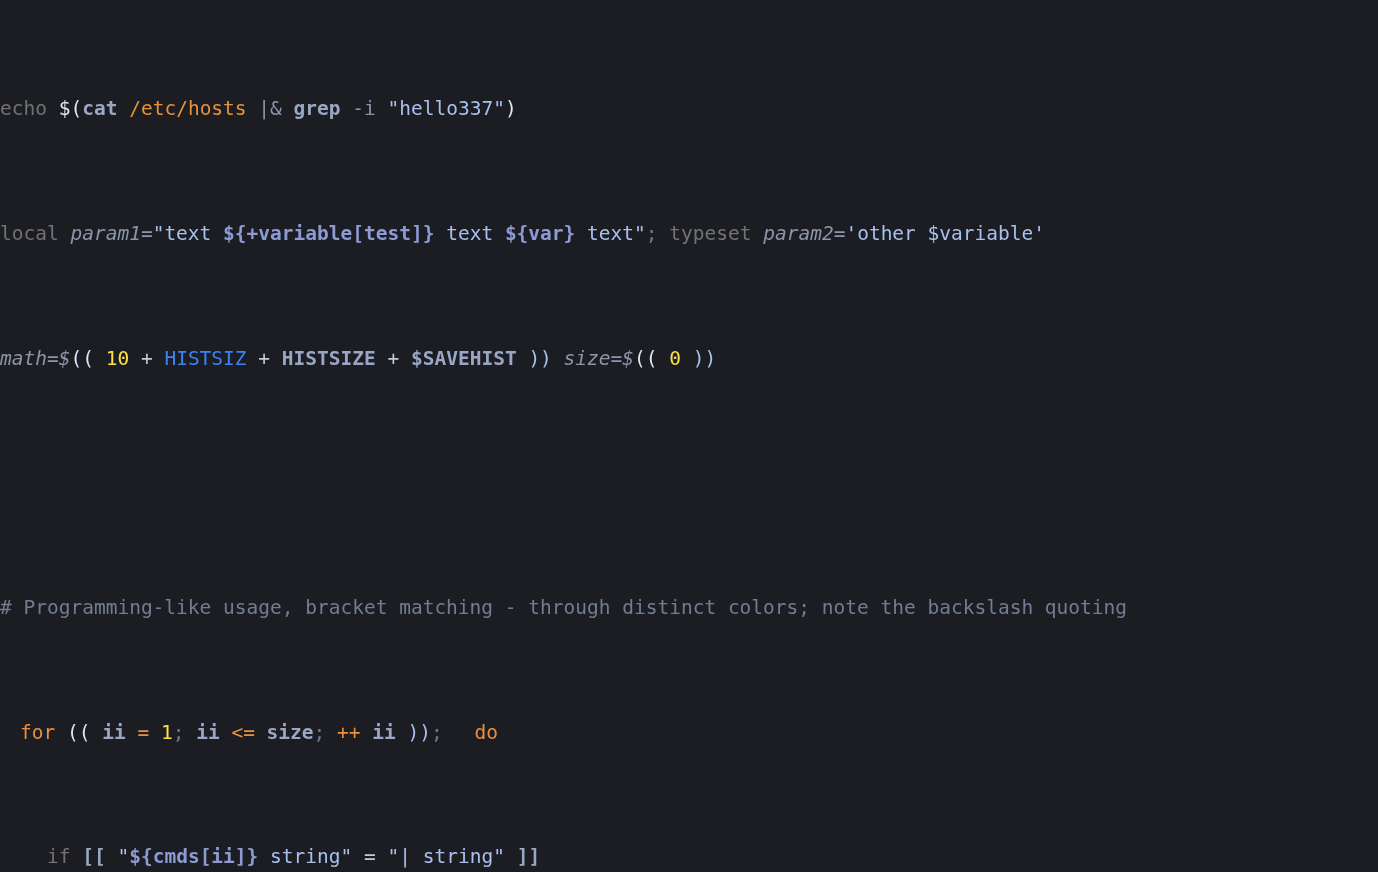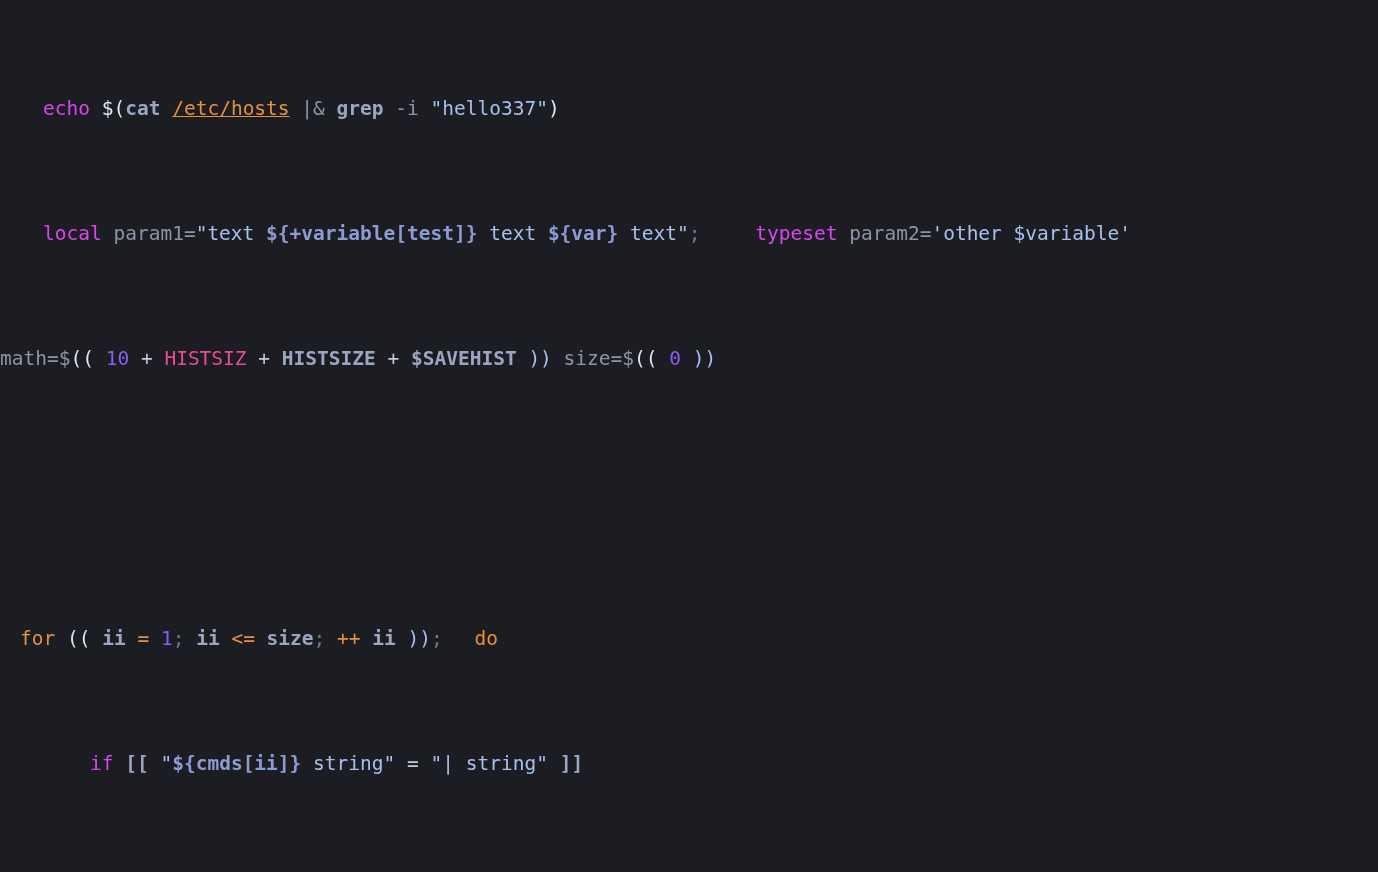--- a/index.html
+++ b/index.html
@@ -21,51 +21,52 @@
     box-sizing: border-box;
     font-family: "DejaVu Sans Mono", monospace;
     font-size: 19.5px;
     line-height: 31.15px;
     white-space: pre;
     letter-spacing: 0px;
   }
   .ln { display: block; height: 31.15px; }
 
   
-  .kw       { color: #d946ef; padding-left: 43px; }            
+  .kw       { color: #737373; }            
   .ctrl     { color: #e8913a; margin-left: 20px; }            
   .cmd      { color: #9aa7c4; font-weight: bold; } 
-  .def      { color: #8b94a8; }            
+  .def      { color: #8b94a8; font-style: italic; }            
   .opt      { color: #8b94a8; }            
-  .path     { color: #e8913a; text-decoration: underline; } 
+  .path     { color: #e8913a; } 
   .str      { color: #a8c0ee; } 
   .var      { color: #8d9bd4; font-weight: bold; }            
-  .err      { color: #ec4899; }
+  .err      { color: #3b82f6; }
   .com      { color: #737d91; }            
   .brk      { color: #dfe6f5; }            
   .brk2     { color: #a8c0ee; }            
   .op       { color: #e8913a; }            
   .opl      { color: #c3cadb; }            
   .punc     { color: #6f7789; }            
-  .num      { color: #8b5cf6; text-align: right; }
+  .num      { color: #fde047; text-align: right; }
   .pipe     { color: #8b94a8; }
 </style>
 </head>
 <body>
 
 <div id="terminal">
 
   <div class="ln"><span class="kw">echo</span><span class="def"> </span><span class="brk">$(</span><span class="cmd">cat</span><span class="def"> </span><span class="path">/etc/hosts</span><span class="def"> </span><span class="pipe">|&amp;</span><span class="def"> </span><span class="cmd">grep</span><span class="def"> </span><span class="opt">-i</span><span class="def"> </span><span class="str">"hello337"</span><span class="brk">)</span></div>
 
   <div class="ln"><span class="kw">local</span><span class="def"> </span><span class="def">param1=</span><span class="str">"text </span><span class="var">${+variable[test]}</span><span class="str"> text </span><span class="var">${var}</span><span class="str"> text"</span><span class="punc">;</span><span class="def"> </span><span class="kw">typeset</span><span class="def"> </span><span class="def">param2=</span><span class="str">'other $variable'</span></div>
 
   <div class="ln"><span class="def">math=$</span><span class="brk">((</span><span class="num"> 10 </span><span class="opl">+</span><span class="err"> HISTSIZ </span><span class="opl">+</span><span class="cmd"> HISTSIZE </span><span class="opl">+</span><span class="cmd"> $SAVEHIST </span><span class="brk2">))</span><span class="def"> size=$</span><span class="brk">((</span><span class="num"> 0 </span><span class="brk2">))</span></div>
 
   <div class="ln"> </div>
 
+  <div class="ln"><span class="com"># Programming-like usage, bracket matching - through distinct colors; note the backslash quoting</span></div>
 
   <div class="ln"><span class="ctrl">for</span><span class="def"> </span><span class="brk">((</span><span class="cmd"> ii </span><span class="op">=</span><span class="num"> 1</span><span class="punc">;</span><span class="cmd"> ii </span><span class="op">&lt;=</span><span class="cmd"> size</span><span class="punc">;</span><span class="op"> ++</span><span class="cmd"> ii </span><span class="brk2">))</span><span class="punc">;</span><span class="def"> </span><span class="ctrl">do</span></div>
 
   <div class="ln"><span class="def">    </span><span class="kw">if</span><span class="def"> </span><span class="cmd">[[</span><span class="def"> </span><span class="str">"</span><span class="var">${cmds[ii]}</span><span class="str"> string"</span><span class="def"> </span><span class="opl">=</span><span class="def"> </span><span class="str">"| string"</span><span class="def"> </span><span class="cmd">]]</span></div>
 
   
 
   
 
   

